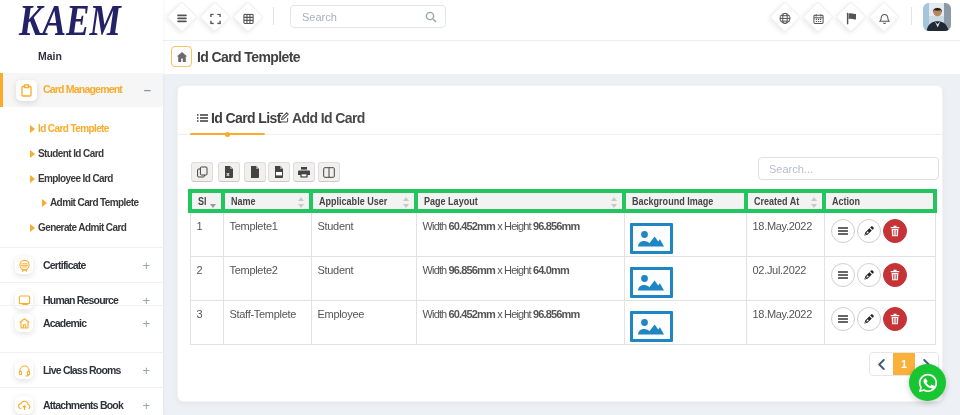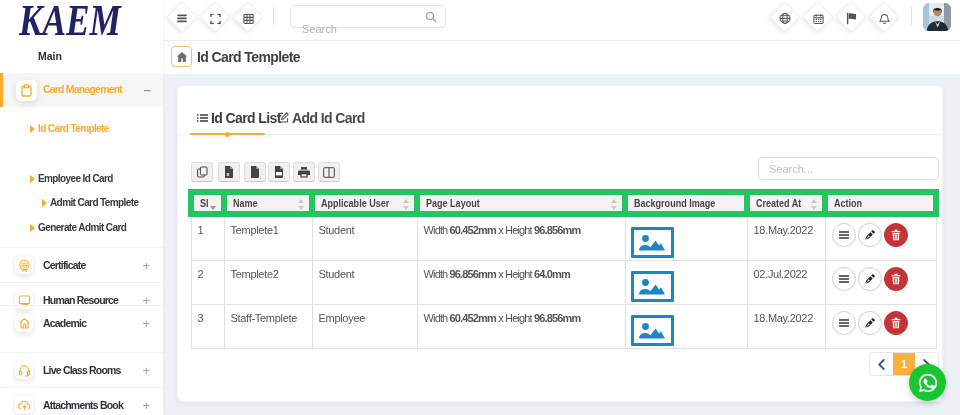--- a/index.html
+++ b/index.html
@@ -5,21 +5,21 @@
 * { margin:0; padding:0; box-sizing:border-box; }
 html,body { width:960px; height:415px; overflow:hidden; font-family:"Liberation Sans", sans-serif; background:#edf0f4; }
 .cx { display:inline-block; transform:scaleX(0.86); transform-origin:0 50%; white-space:nowrap; }
 
 
 #topbar { position:absolute; left:163px; top:0; width:797px; height:41px; background:#fff; border-bottom:1px solid #eceef1; }
 .diamond { position:absolute; width:22px; height:22px; background:#fff; border:1px solid #f0f0f0; transform:rotate(45deg); box-shadow:0 2px 5px rgba(0,0,0,0.09); border-radius:2px; }
 .diamond .ic { position:absolute; left:0; top:0; width:22px; height:22px; transform:rotate(-45deg); display:flex; align-items:center; justify-content:center; color:#555; }
 .vsep { position:absolute; width:1px; height:18px; background:#e3e3e3; top:7px; }
 #tsearch { position:absolute; left:127px; top:5px; width:156px; height:23px; border:1px solid #e5e5e5; border-radius:4px; background:#fff; }
-#tsearch .ph { position:absolute; left:11px; top:5px; font-size:11px; color:#a9b1b9;margin-top:12px; }
+#tsearch .ph { position:absolute; left:11px; top:5px; font-size:11px; color:#a9b1b9; }
 #tsearch svg { position:absolute; right:8px; top:5px; }
 #avatar { position:absolute; left:760px; top:3px; width:28px; height:28px; border-radius:6px; overflow:hidden; }
 
 
 #sidebar { position:absolute; left:0; top:0; width:163px; height:415px; background:#fff; box-shadow:1px 0 3px rgba(0,0,0,0.04); z-index:5; }
 #logo { position:absolute; left:0; top:0; width:163px; height:40px; text-align:center; }
 #mainlbl { position:absolute; left:11px; top:50px; font-size:10.5px; font-weight:bold; color:#30313c;padding-left:27px; }
 #grp-active { position:absolute; left:0; top:73px; width:163px; height:34px; background:#f6f6f6; border-left:3px solid #fbab2a; }
 .iconbox { position:absolute; background:#fff; border-radius:5px; box-shadow:0 2px 6px rgba(0,0,0,0.12); display:flex; align-items:center; justify-content:center; }
 #grp-active .iconbox { left:13px; top:7px; width:21px; height:21px; }
@@ -47,21 +47,21 @@
 #tabact { position:absolute; left:12px; top:47px; width:75px; height:2px; background:#fbab2a; border-radius:2px; }
 #tabact:after { content:""; position:absolute; left:35px; top:-1px; width:5px; height:5px; border-radius:50%; background:#fbab2a; }
 
 .tbtn { position:absolute; top:76px; width:22px; height:20px; background:#f1f0ef; border:1px solid #ddd; border-bottom-color:#c9c9c9; border-radius:3px; display:flex; align-items:center; justify-content:center; }
 #csearch { position:absolute; left:580px; top:71px; width:181px; height:23px; border:1px solid #e0e0e0; border-radius:4px; }
 #csearch .ph { position:absolute; left:10px; top:5px; font-size:11px; color:#b6bec6; }
 
 
 #tbl { position:absolute; left:10px; top:103px; width:745px; border-collapse:collapse; table-layout:fixed; font-size:11px; color:#555; }
 #tbl td.pl { letter-spacing:-0.85px; }
-#tbl th { background:#f3f3f3; border:6px solid #22c55e; font-size:10.5px; color:#454545; text-align:left; padding:2px 6px; height:18px; position:relative; }
+#tbl th { background:#f3f3f3; border:4px solid #22c55e; font-size:10.5px; color:#454545; text-align:left; padding:2px 6px; height:18px; position:relative; }
 #tbl td { border:1px solid #e2e2e2; padding:6px 6px; height:44px; vertical-align:top; background:#fff; letter-spacing:-0.3px; line-height:15px; }
 #tbl td.mid { vertical-align:top; }
 .sort { position:absolute; right:4px; top:4px; width:7px; height:11px; }
 .sort:before { content:""; position:absolute; left:0; top:0; border-left:3.5px solid transparent; border-right:3.5px solid transparent; border-bottom:4px solid #c9c9c9; }
 .sort:after { content:""; position:absolute; left:0; bottom:0; border-left:3.5px solid transparent; border-right:3.5px solid transparent; border-top:4px solid #c9c9c9; }
 .sort.down:before { display:none; }
 .sort.down:after { border-top-color:#9a9a9a; }
 .imgbox { width:43px; height:31px; border:3.5px solid #1d86c3; border-radius:1px; background:#fcfdfe; display:flex; align-items:center; justify-content:center; margin:4px 0 -4px -1px; }
 .acts { display:flex; gap:2px; align-items:center; }
 .abtn { width:24px; height:24px; border-radius:50%; background:#fff; border:1px solid #cfcfcf; display:flex; align-items:center; justify-content:center; }
@@ -168,20 +168,24 @@
           <path d="M4.5 2.5v-1h4v1" stroke-linejoin="round"></path>
           <rect x="4.5" y="1" width="4" height="2.6" fill="#fff" stroke="#fbab2a"></rect>
         </svg>
     </span>
     <span class="lbl">Card Management</span>
     <span class="mm">–</span>
   </div>
   <div class="sub on" style="top:117px;">
       <span class="arr"></span>
       <span class="t">Id Card Templete</span>
+    </div>
+  <div class="sub" style="top:142px;">
+      <span class="arr"></span>
+      <span class="t">Student Id Card</span>
     </div>
   <div class="sub" style="top:167px;">
       <span class="arr"></span>
       <span class="t">Employee Id Card</span>
     </div>
   <div class="sub" style="top:191px;margin-left:12px;">
       <span class="arr"></span>
       <span class="t">Admit Card Templete</span>
     </div>
   <div class="sub" style="top:216px;">

